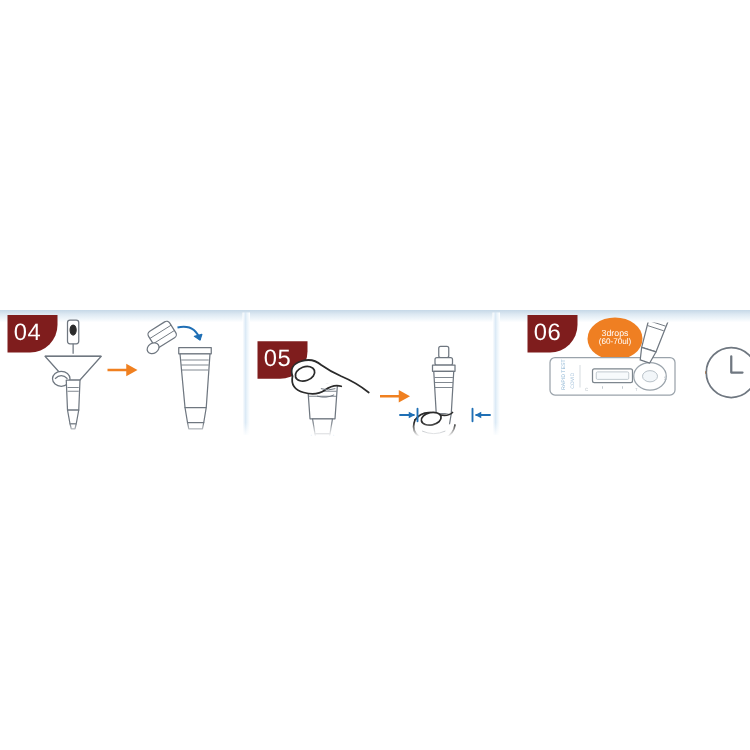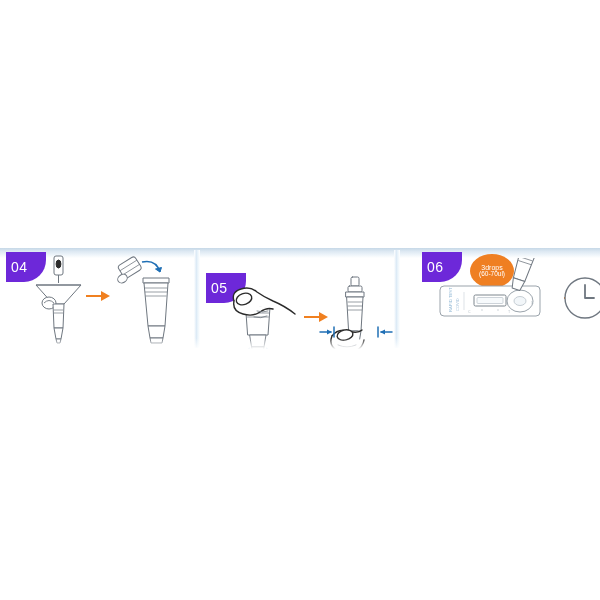--- a/index.html
+++ b/index.html
@@ -60,24 +60,24 @@
   #divider-1 { left: 194px; }
   #divider-2 { left: 394px; }
 
   
   .step-badge {
     position: absolute;
     left: 6px;
     top: 4px;
     width: 40px;
     height: 30px;
-    background: #6d28d9;
+    background: #7f1d1d;
     border-radius: 0 0 22px 0;
     color: #ffffff;
-    font-size: 14px;
+    font-size: 19px;
     letter-spacing: .5px;
     display: flex;
     align-items: center;
     justify-content: flex-start;
     padding-left: 5px;
     box-sizing: border-box;
   }
 
   
   .orange-arrow {

